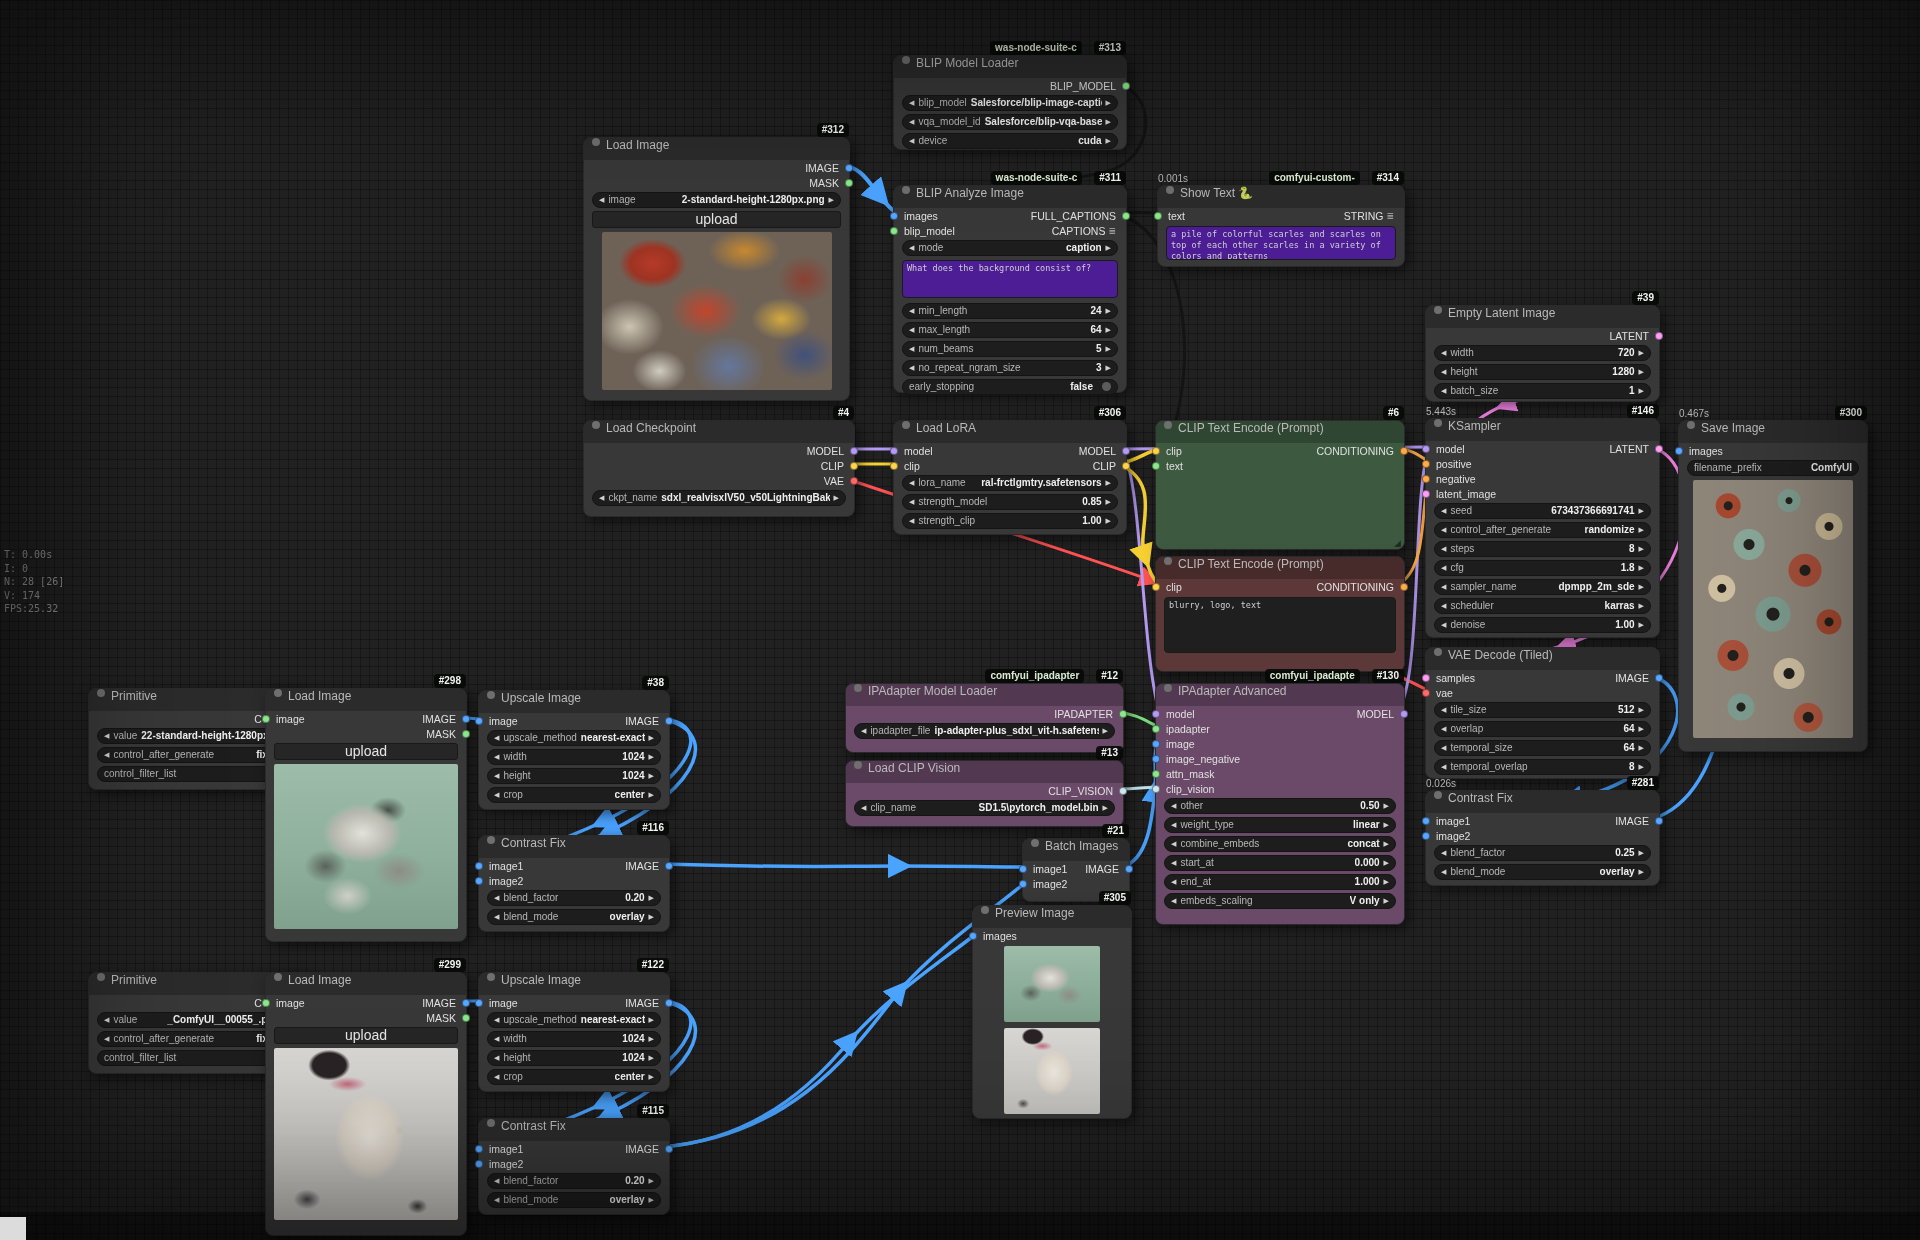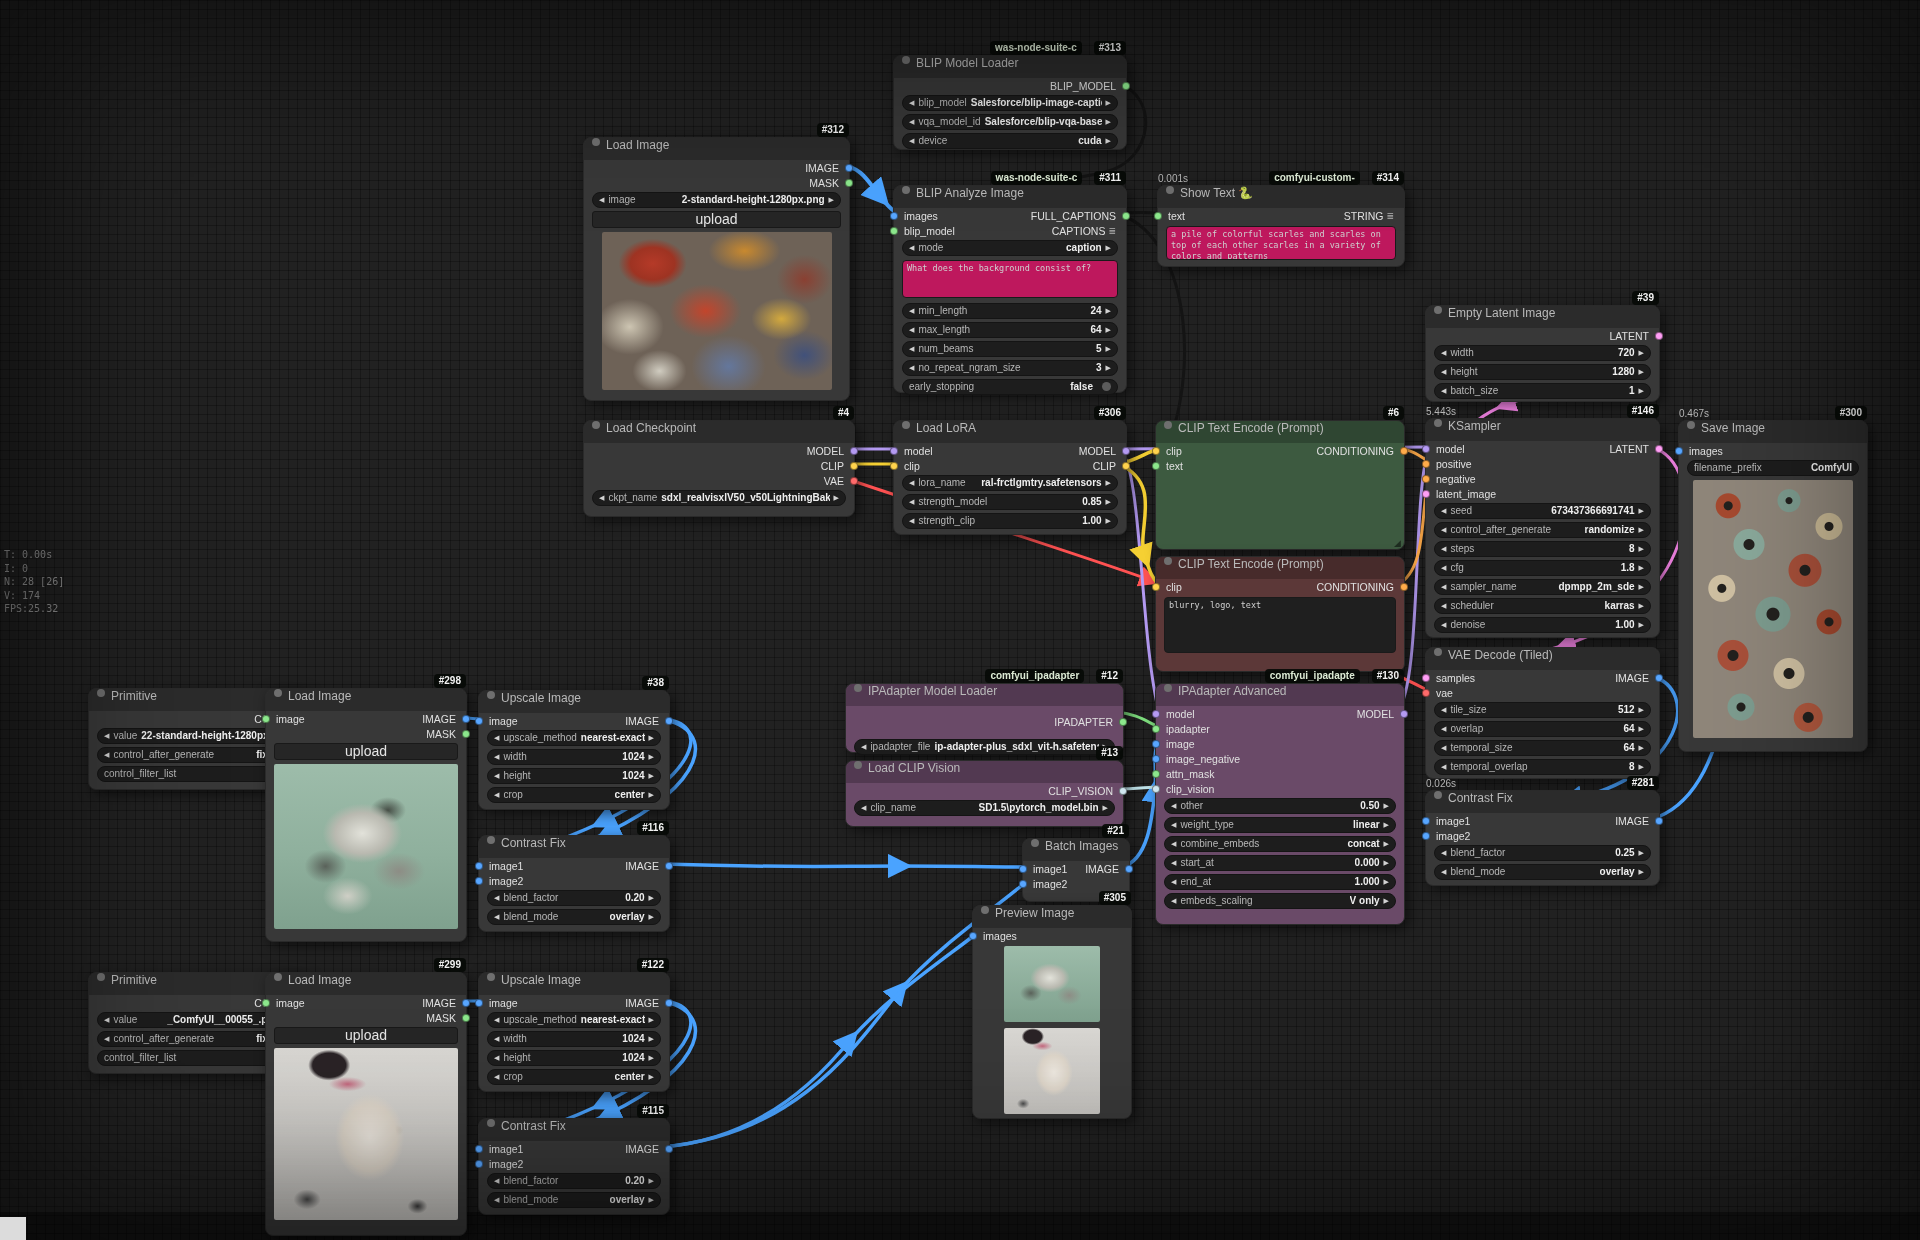--- a/index.html
+++ b/index.html
@@ -34,21 +34,21 @@
   .dot{position:absolute;width:8px;height:8px;border-radius:50%;top:3.5px;border:1px solid rgba(0,0,0,.45);box-sizing:border-box}
   .dot-l{left:-4px}.dot-r{right:-4px}
   .widget{height:14px;flex:0 0 14px;display:flex;align-items:center;background:#1d1d1d;border:1px solid #141414;
     border-radius:8px;margin:1.5px 8px;padding:0 6px;gap:4px;font-size:10px;color:#b7b7b7;overflow:hidden}
   .widget .wname{white-space:nowrap}
   .widget .wval{margin-left:auto;color:#efefef;font-weight:bold;white-space:nowrap;overflow:hidden}
   .arr{color:#d2d2d2;font-size:7px;flex:0 0 auto;line-height:1}
   .knob{width:9px;height:9px;border-radius:50%;background:#5c5c5c;margin-left:5px;flex:0 0 auto}
   .btn{height:15px;flex:0 0 15px;line-height:15px;text-align:center;background:#262626;border:1px solid #191919;
     border-radius:3px;margin:1.5px 8px;color:#e5e5e5;font-size:14px}
-  .ta{background:#be185d;border:1px solid #1a1a1a;border-radius:4px;margin:3px 8px;padding:2px 4px;
+  .ta{background:#4c1d95;border:1px solid #1a1a1a;border-radius:4px;margin:3px 8px;padding:2px 4px;
     font-family:"DejaVu Sans Mono",monospace;font-size:8.5px;line-height:1.3;color:#cfcfcf;overflow:hidden;flex:0 0 auto}
   .ta.dark{background:#1f1f1f}
   .spacer{flex:1 1 auto}
   .resize{position:absolute;right:3px;bottom:1px;color:rgba(0,0,0,.5);font-size:9px}
   .pv{margin:3px auto;border-radius:2px;flex:0 0 auto}
   .pv-fabric{background:
     radial-gradient(ellipse 55px 40px at 22% 20%,#b53a28 0%,#9e3322 40%,transparent 62%),
     radial-gradient(ellipse 60px 35px at 62% 12%,#c8892f 0%,transparent 60%),
     radial-gradient(ellipse 45px 40px at 88% 30%,#8a4032 0%,transparent 62%),
     radial-gradient(ellipse 55px 45px at 12% 60%,#cdc5b2 0%,transparent 62%),
@@ -754,21 +754,21 @@
         <span class="wval">0.20</span>
         <span class="arr">▶</span>
       </div>
       <div class="widget">
         <span class="arr">◀</span>
         <span class="wname">blend_mode</span>
         <span class="wval">overlay</span>
         <span class="arr">▶</span>
       </div>
     </div>
-    <div class="node body-purple" style="left: 845px; top: 683px; width: 277px; height: 68px; gap: 8px;">
+    <div class="node body-purple" style="left: 845px; top: 683px; width: 277px; height: 68px;">
       <div class="badges">
         <span class="bspacer"></span>
         <span class="packchip">comfyui_ipadapter</span>
         <span class="idchip">#12</span>
       </div>
       <div class="title">
         <span class="tdot"></span>
         <span>IPAdapter Model Loader</span>
       </div>
       <div class="rowline">

